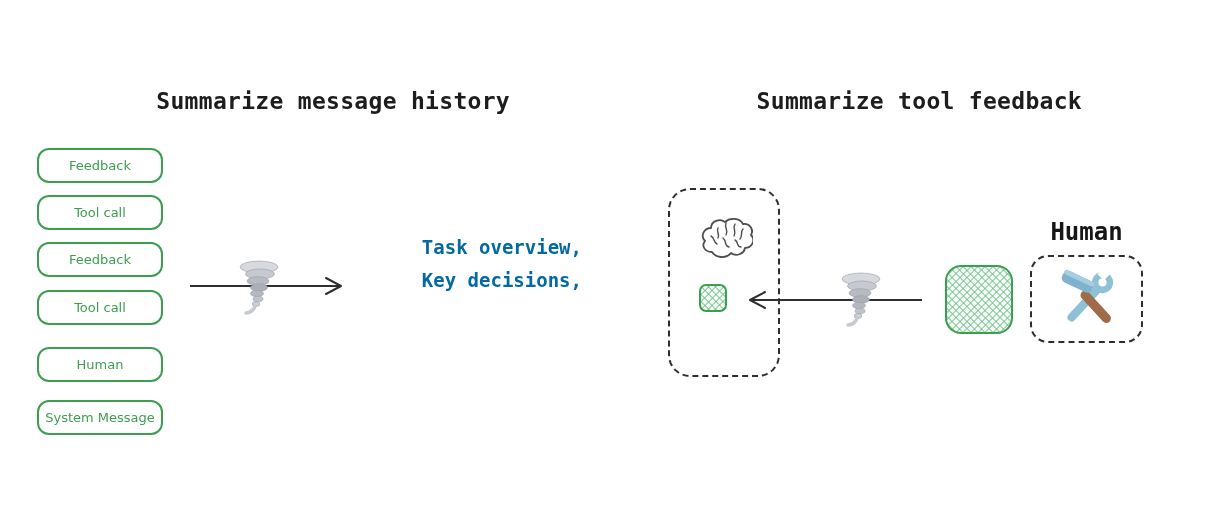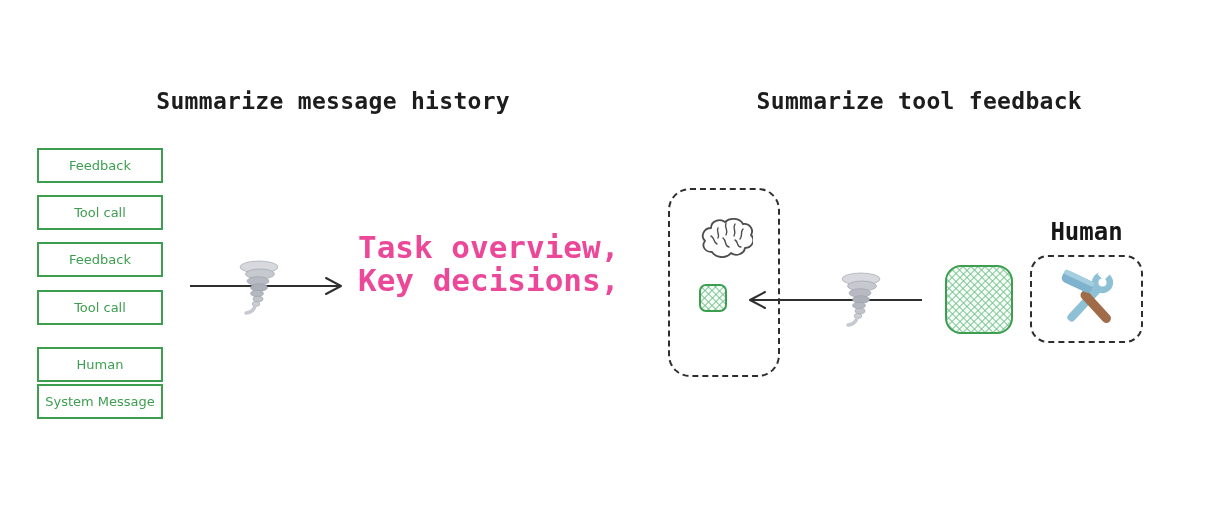--- a/index.html
+++ b/index.html
@@ -25,41 +25,41 @@
     white-space: nowrap;
   }
 
   
   .msg-box {
     position: absolute;
     left: 37px;
     width: 126px;
     height: 35px;
     border: 2px solid #3d9e50;
-    border-radius: 0;
+    border-radius: 12px;
     display: flex;
     align-items: center;
     justify-content: center;
     background: #ffffff;
   }
   .msg-label {
     font-family: "DejaVu Sans", sans-serif;
     font-size: 13px;
     color: #3d9e50;
     white-space: nowrap;
   }
 
   
   .green-text {
     font-family: "DejaVu Sans Mono", monospace;
     font-weight: 700;
-    font-size: 31px;
+    font-size: 19px;
     line-height: 32.5px;
-    color: #ec4899;
-    text-align: center;
+    color: #0369a1;
+    text-align: right;
     white-space: nowrap;
   }
 
   
   .node-label {
     font-family: "DejaVu Sans Mono", monospace;
     font-weight: 700;
     font-size: 24px;
     color: #161616;
     text-align: center;
@@ -102,21 +102,21 @@
     </div>
     <div class="msg-box" style="top:242px;">
       <span class="msg-label">Feedback</span>
     </div>
     <div class="msg-box" style="top:290px;">
       <span class="msg-label">Tool call</span>
     </div>
     <div class="msg-box" style="top:331px;margin-top:16px;">
       <span class="msg-label">Human</span>
     </div>
-    <div class="msg-box" style="top:384px;">
+    <div class="msg-box" style="top:400px;">
       <span class="msg-label">System Message</span>
     </div>
   </div>
 
   <div class="abs arrow-layer icon" style="left:188px; top:273px; width:162px; height:26px;">
     <svg viewBox="0 0 162 26">
       <line x1="2" y1="13" x2="151" y2="13" stroke="#2f2f2f" stroke-width="2"></line>
       <path d="M138 5 L153 13 L138 21" fill="none" stroke="#2f2f2f" stroke-width="2" stroke-linecap="round" stroke-linejoin="round"></path>
     </svg>
   </div>

